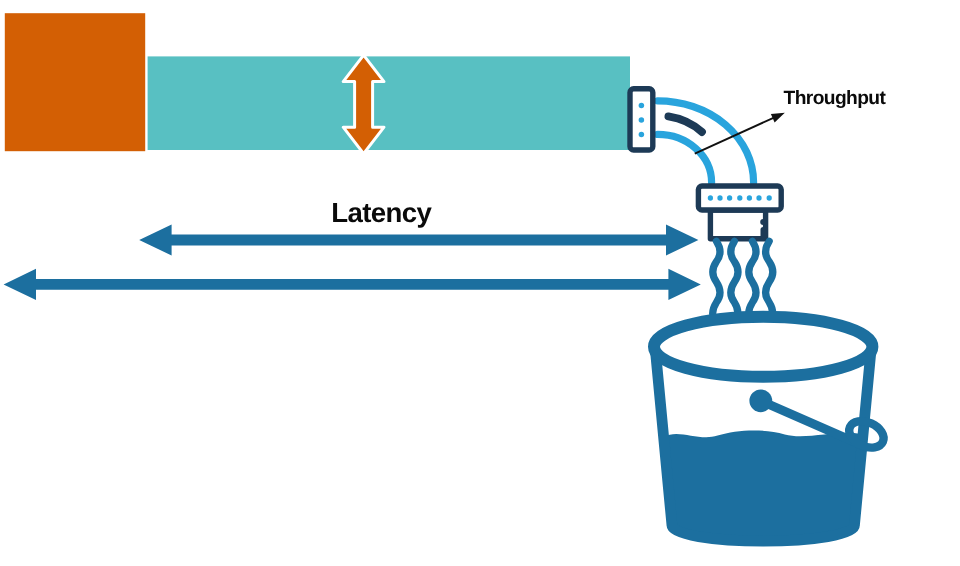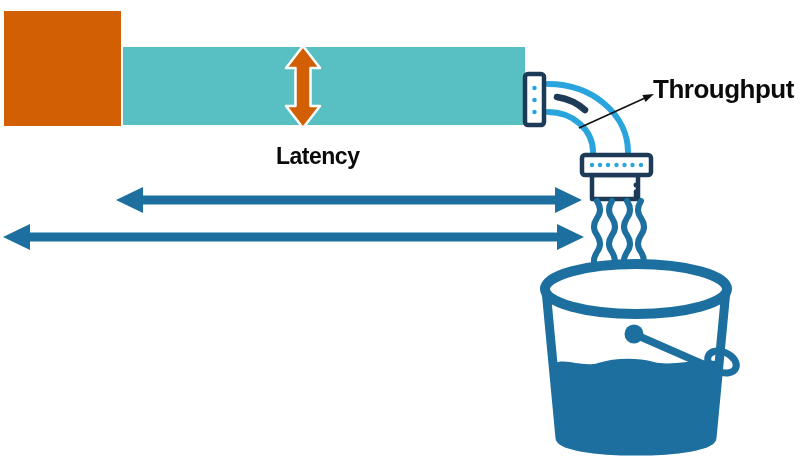--- a/index.html
+++ b/index.html
@@ -7,22 +7,22 @@
     --c-navy:#1d3a56; --c-sky:#29a4dd; --c-text:#0a0a0a; --c-bg:#ffffff;
   }
   html,body{margin:0;padding:0;background:var(--c-bg);}
   .canvas{
     position:relative;width:800px;height:472px;background:var(--c-bg);
     overflow:hidden;font-family:"Liberation Sans",sans-serif;
   }
   svg{position:absolute;left:0;top:0;}
   .label{position:absolute;font-weight:bold;white-space:nowrap;letter-spacing:-0.5px;}
   .label-bandwidth{left:326px;top:70px;font-size:26px;color:#ffffff;}
-  .label-latency{left:276px;top:143px;font-size:23px;color:var(--c-text);}
-  .label-throughput{left:653px;top:74px;font-size:26px;color:var(--c-text);}
+  .label-latency{left:276px;top:164px;font-size:23px;color:var(--c-text);}
+  .label-throughput{left:653px;top:74px;font-size:16px;color:var(--c-text);}
 
   .f-orange{fill:var(--c-orange);}
   .f-teal{fill:var(--c-teal);}
   .f-steel{fill:var(--c-steel);}
   .f-sky{fill:var(--c-sky);}
   .f-navy{fill:var(--c-navy);}
   .outline-white{stroke:#ffffff;stroke-width:2.5;stroke-linejoin:round;}
   .arc{stroke:var(--c-sky);stroke-width:6;fill:none;stroke-linecap:round;}
   .flow-dash{stroke:var(--c-navy);stroke-width:6.5;fill:none;stroke-linecap:round;}
   .navy-box{fill:#ffffff;stroke:var(--c-navy);stroke-width:4.5;stroke-linejoin:round;}

